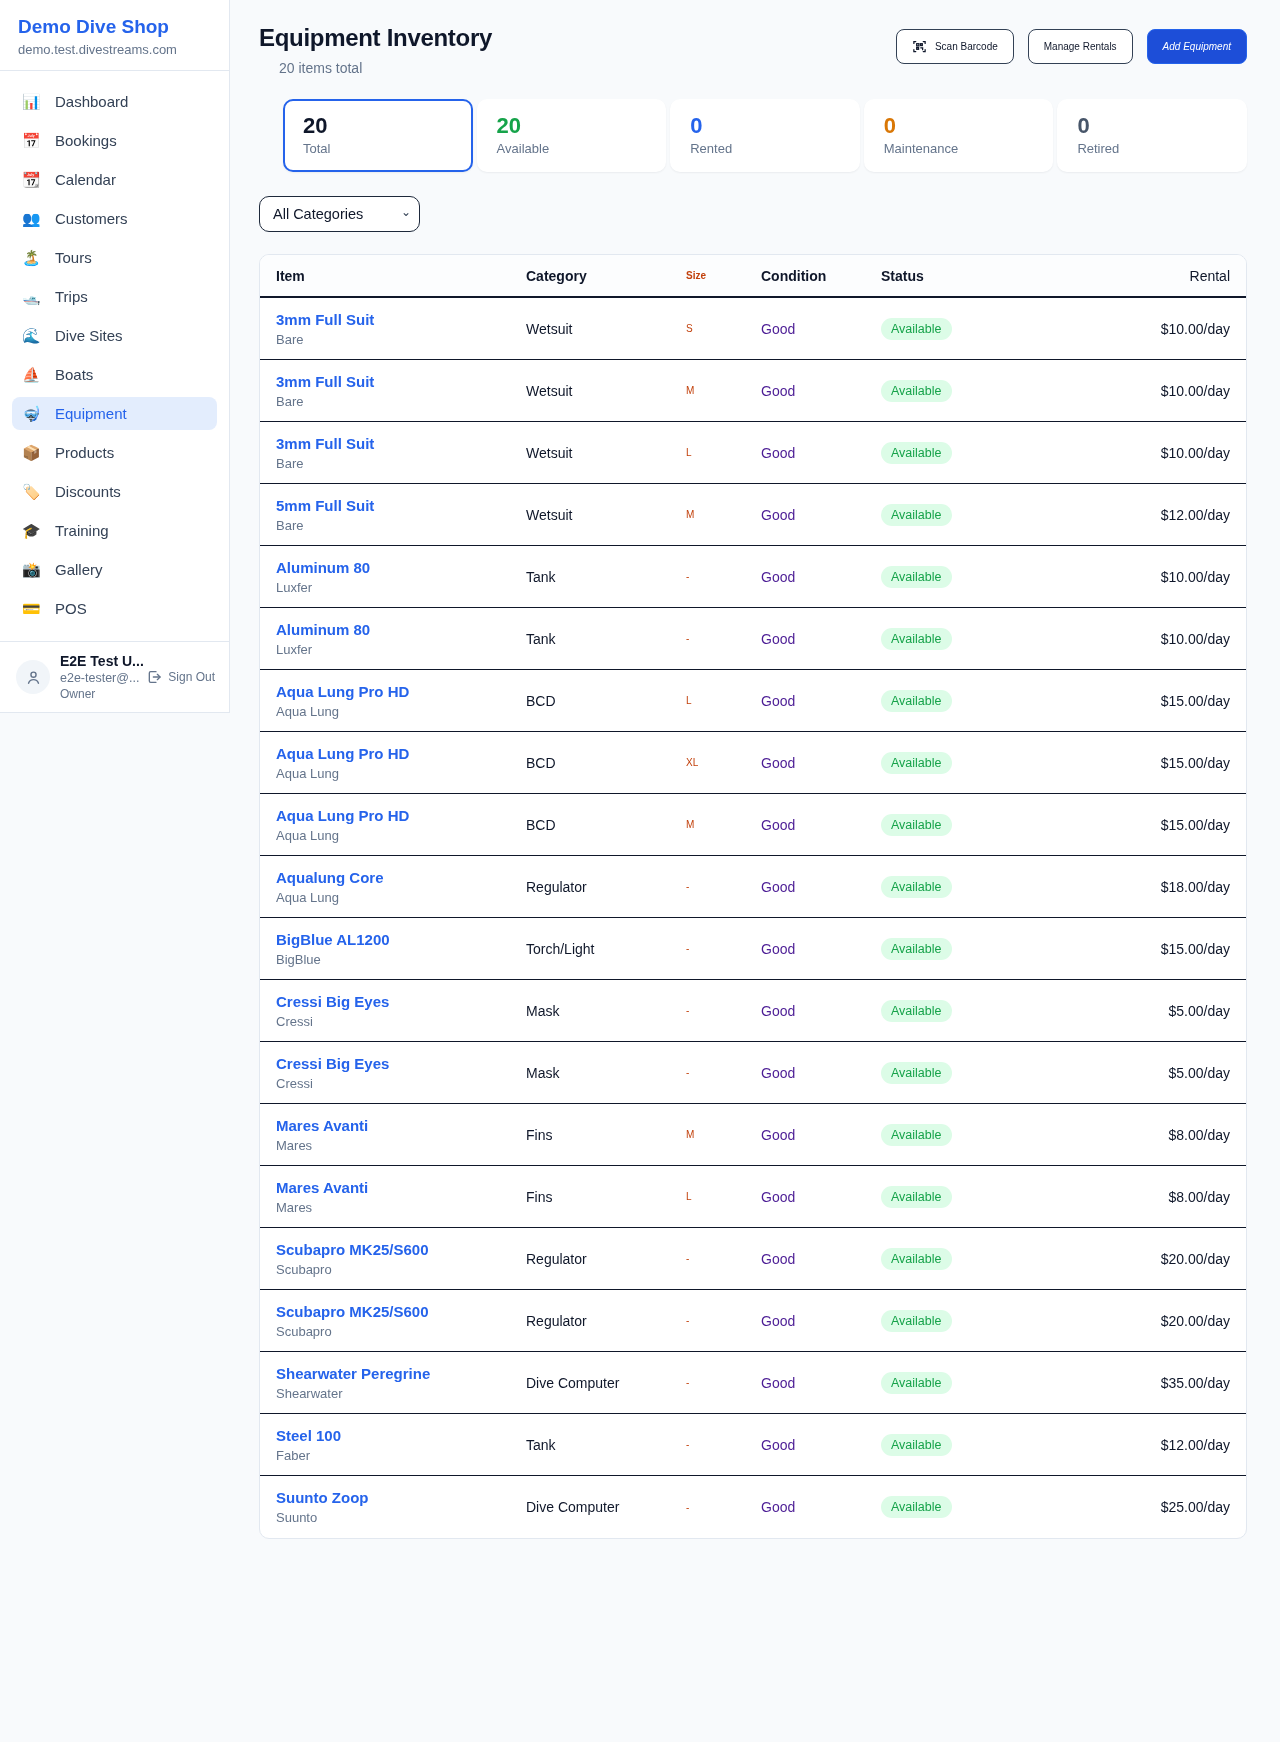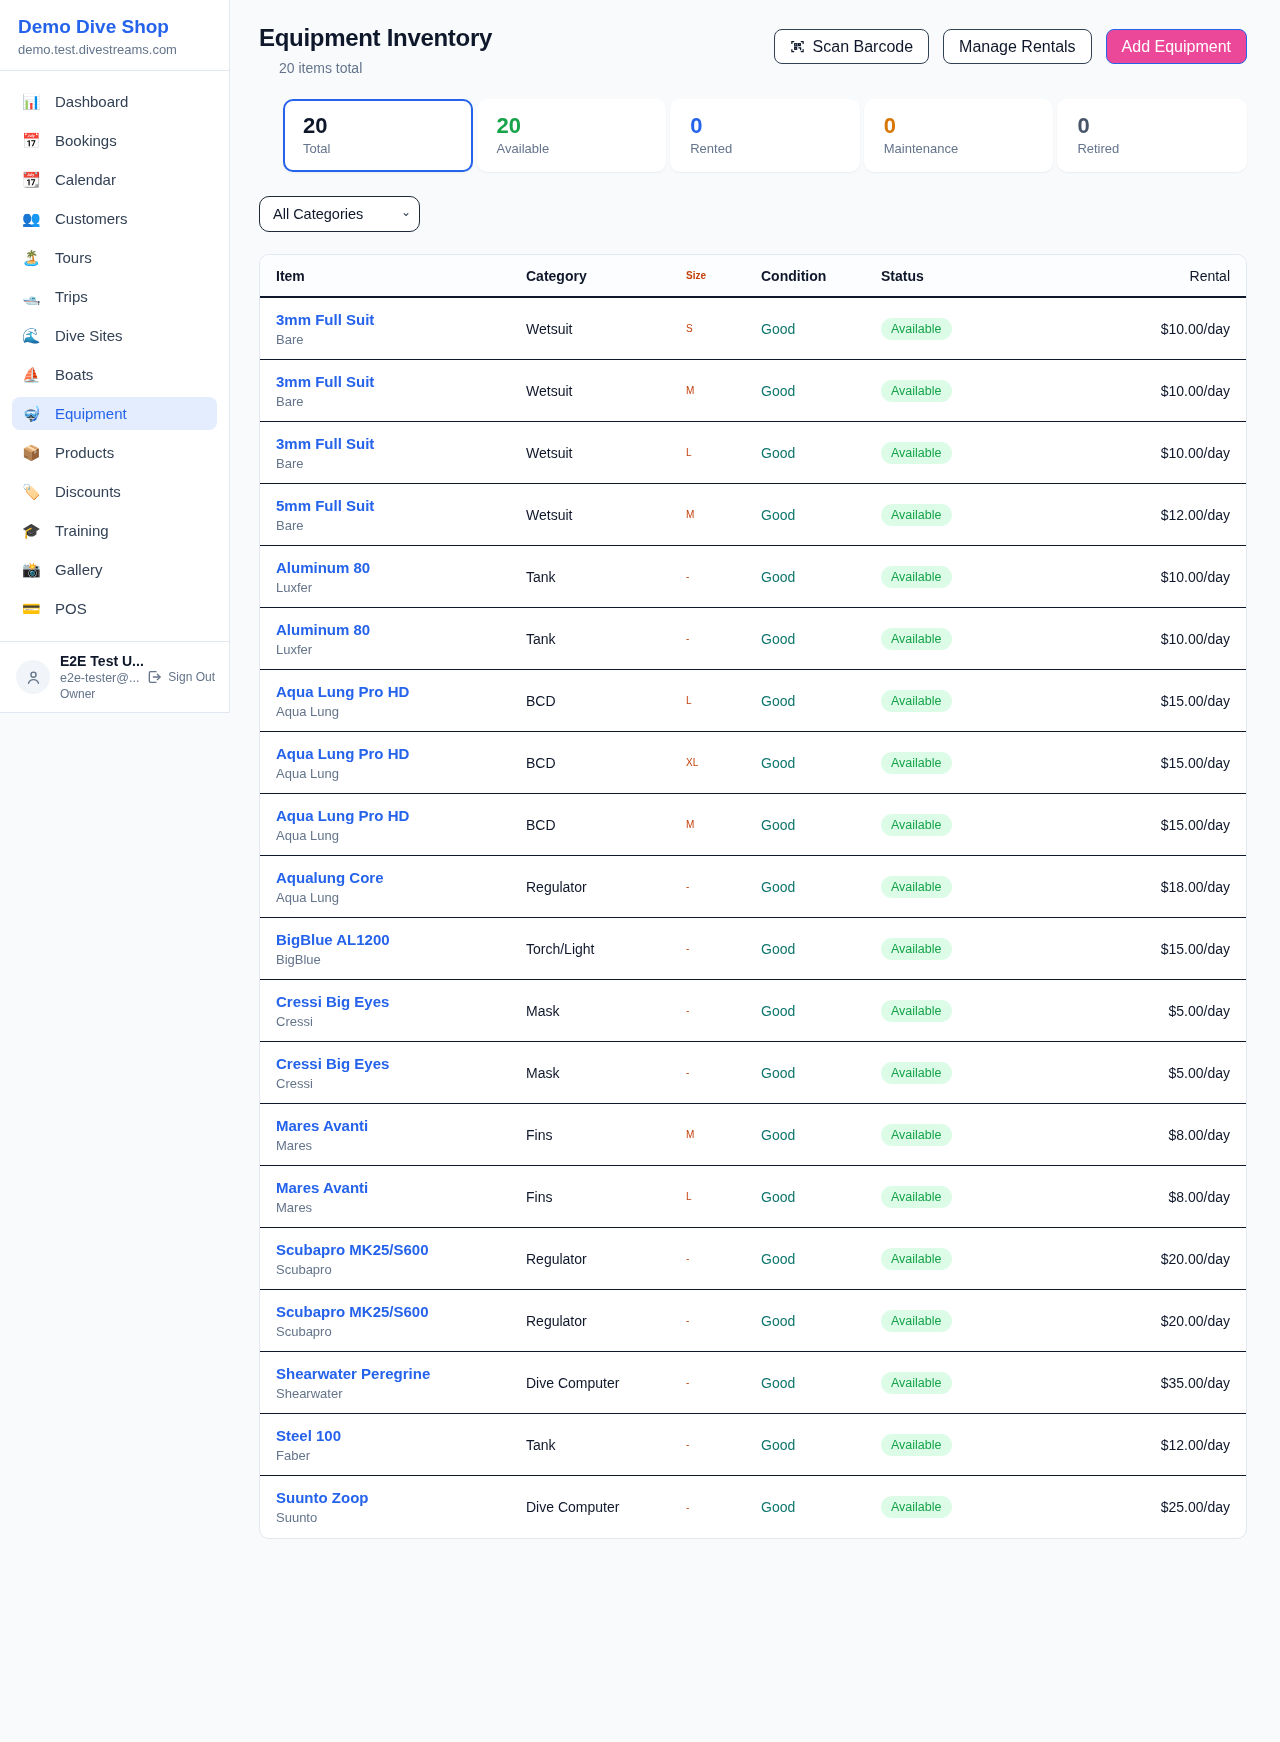--- a/index.html
+++ b/index.html
@@ -25,23 +25,23 @@
   .user-email { font-size:12.5px; color:#64748b; margin-top:2px; white-space:nowrap; }
   .user-role { font-size:12px; color:#64748b; margin-top:2px; }
   .signout { margin-left:auto; display:flex; align-items:center; gap:6px; color:#64748b; font-size:12px; cursor:pointer; white-space:nowrap; }
 
   
   .main { flex:1; padding:24px 33px 40px 29px; }
   .head-row { display:flex; align-items:flex-start; }
   .page-title { font-size:24px; font-weight:700; color:#0f172a; letter-spacing:-0.3px; }
   .page-sub { font-size:14px; color:#64748b; margin-top:8px;margin-left:20px; }
   .head-actions { margin-left:auto; display:flex; gap:14px; align-items:center; margin-top:5px; }
-  .btn { font-size:16px; border-radius:8px; padding:8px 15px; height:35px; display:flex; align-items:center; gap:8px; cursor:pointer; font-family:inherit; }
+  .btn { font-size:10px; border-radius:8px; padding:8px 15px; height:35px; display:flex; align-items:center; gap:8px; cursor:pointer; font-family:inherit; }
   .btn-outline { background:#fff; border:1px solid #334155; color:#0f172a; }
-  .btn-primary { background:#ec4899; border:1px solid #2563eb; color:#fff; font-weight:500; }
+  .btn-primary { background:#1d4ed8; border:1px solid #2563eb; color:#fff; font-weight:500;font-style:italic; }
 
   
   .stats { display:flex; gap:4px; margin-top:23px;margin-left:24px; }
   .stat-card { flex:1; background:#fff; border-radius:10px; padding:12px 18px; height:73px;
                border:2px solid rgba(0,0,0,0); box-shadow:0 1px 2px rgba(15,23,42,.06); cursor:pointer; }
   .stat-card.selected { border-color:#2563eb; }
   .stat-value { font-size:22px; font-weight:700; line-height:1.15; }
   .stat-label { font-size:13px; color:#64748b; margin-top:3px; }
   .c-dark { color:#0f172a; } .c-green { color:#16a34a; } .c-blue { color:#2563eb; }
   .c-orange { color:#d97706; } .c-gray { color:#475569; }
@@ -63,21 +63,21 @@
   .row { height:62px; border-bottom:1.5px solid #0f172a; }
   .row:last-child { border-bottom:none; }
   .col-item { width:250px; }
   .col-cat { width:160px; font-size:14px; color:#0f172a; }
   .col-size { width:75px; font-size:10px; color:#c2410c; }
   .col-cond { width:120px; font-size:14px; }
   .col-status { width:125px; }
   .col-rental { flex:1; text-align:right; font-size:14px; color:#0f172a; font-weight:500; }
   .item-name { color:#2563eb; font-size:15px; font-weight:600; cursor:pointer; }
   .item-brand { color:#64748b; font-size:13px; margin-top:4px; }
-  .cond-link { color:#0f766e; cursor:pointer; }
+  .cond-link { color:#4c1d95; cursor:pointer; }
   .badge { display:inline-block; background:#dcfce7; color:#16a34a; font-size:12.5px; padding:4px 10px; border-radius:999px; }
 </style>
 </head>
 <body>
 
 <div class="page">
 
   <div class="rail">
     <div class="sidebar">
       <div class="brand-block">

